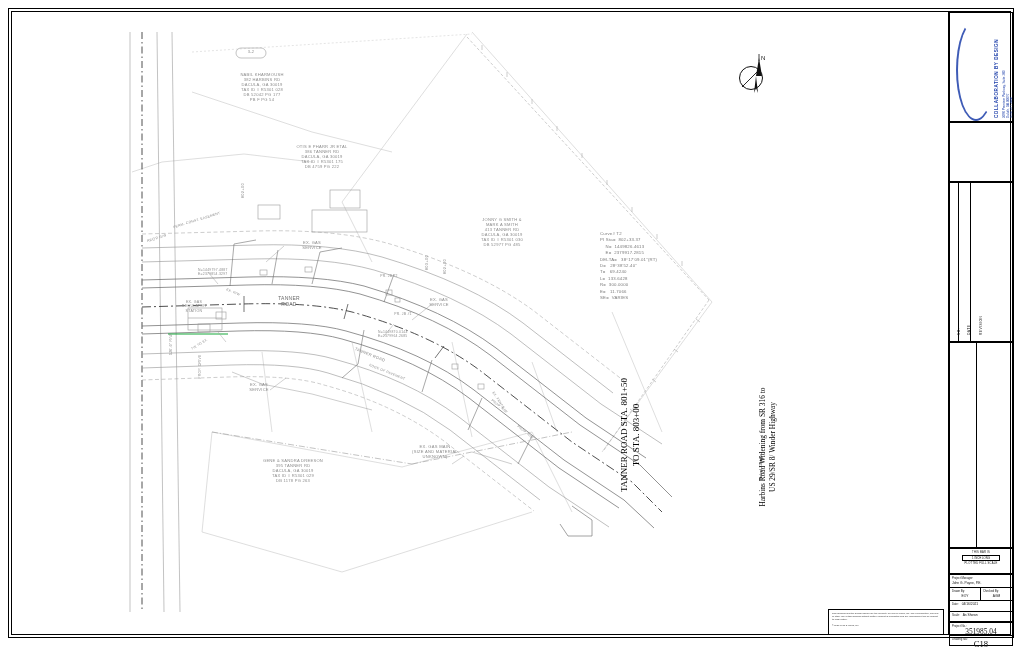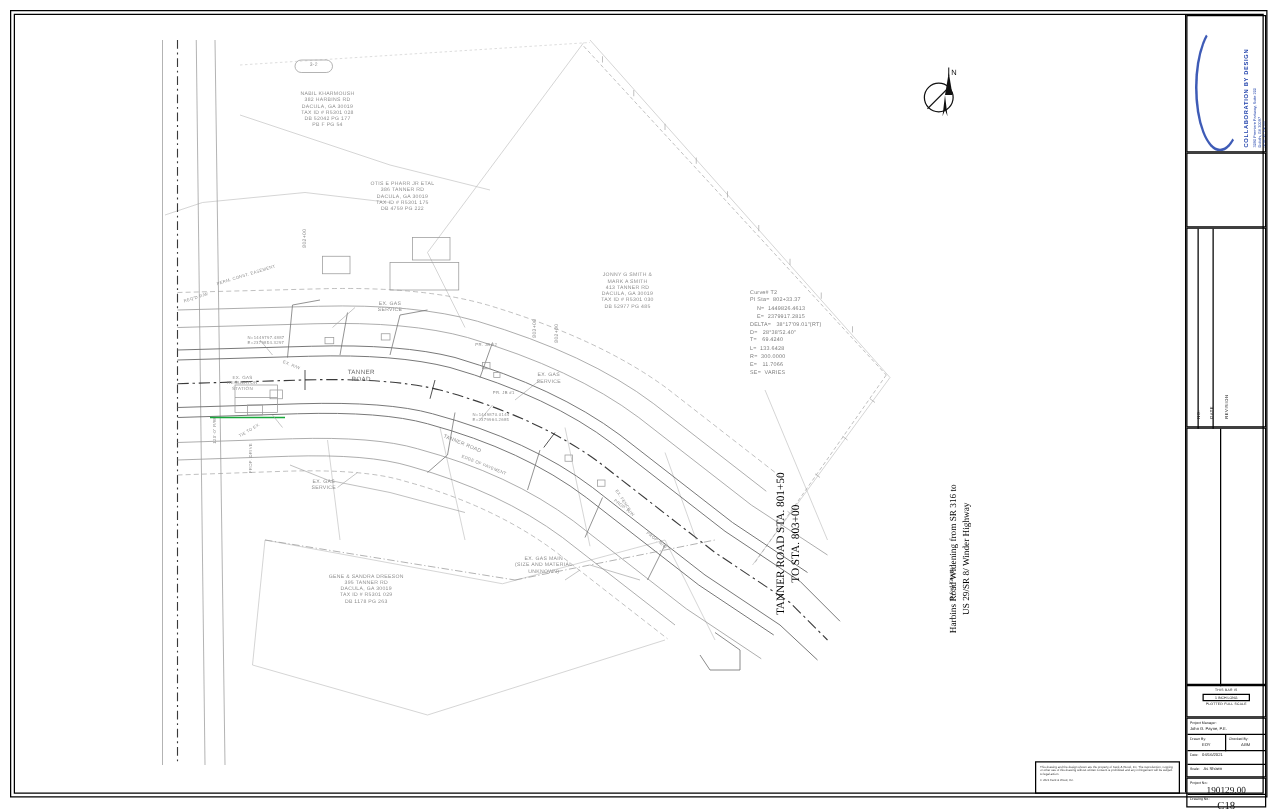--- a/index.html
+++ b/index.html
@@ -406,21 +406,21 @@
       </div>
       <div class="pm-row pm-inline" style="height:11px;border-bottom:none;">
         <span class="pm-lab">Scale:</span>
         <span class="pm-val" style="margin-top:0;">As Shown</span>
       </div>
     </div>
 
     <div class="tb-box" id="no-box">
       <div style="height:13px;border-bottom:0.7px solid #000;box-sizing:border-box;">
         <div class="no-lab">Project No.:</div>
-        <div class="no-val" style="margin-top:-1px;">190129.00</div>
+        <div class="no-val" style="margin-top:-1px;">351985.04</div>
       </div>
       <div style="height:11px;">
         <div class="no-lab">Drawing No.:</div>
         <div class="no-val sm" style="margin-top:-2px;">C18</div>
       </div>
     </div>
   </div>
 
   <div id="disclaimer">
     <div>This drawing and the design shown are the property of Keck &amp; Wood, Inc. The reproduction, copying or other use of this drawing without written consent is prohibited and any infringement will be subject to legal action.</div>

